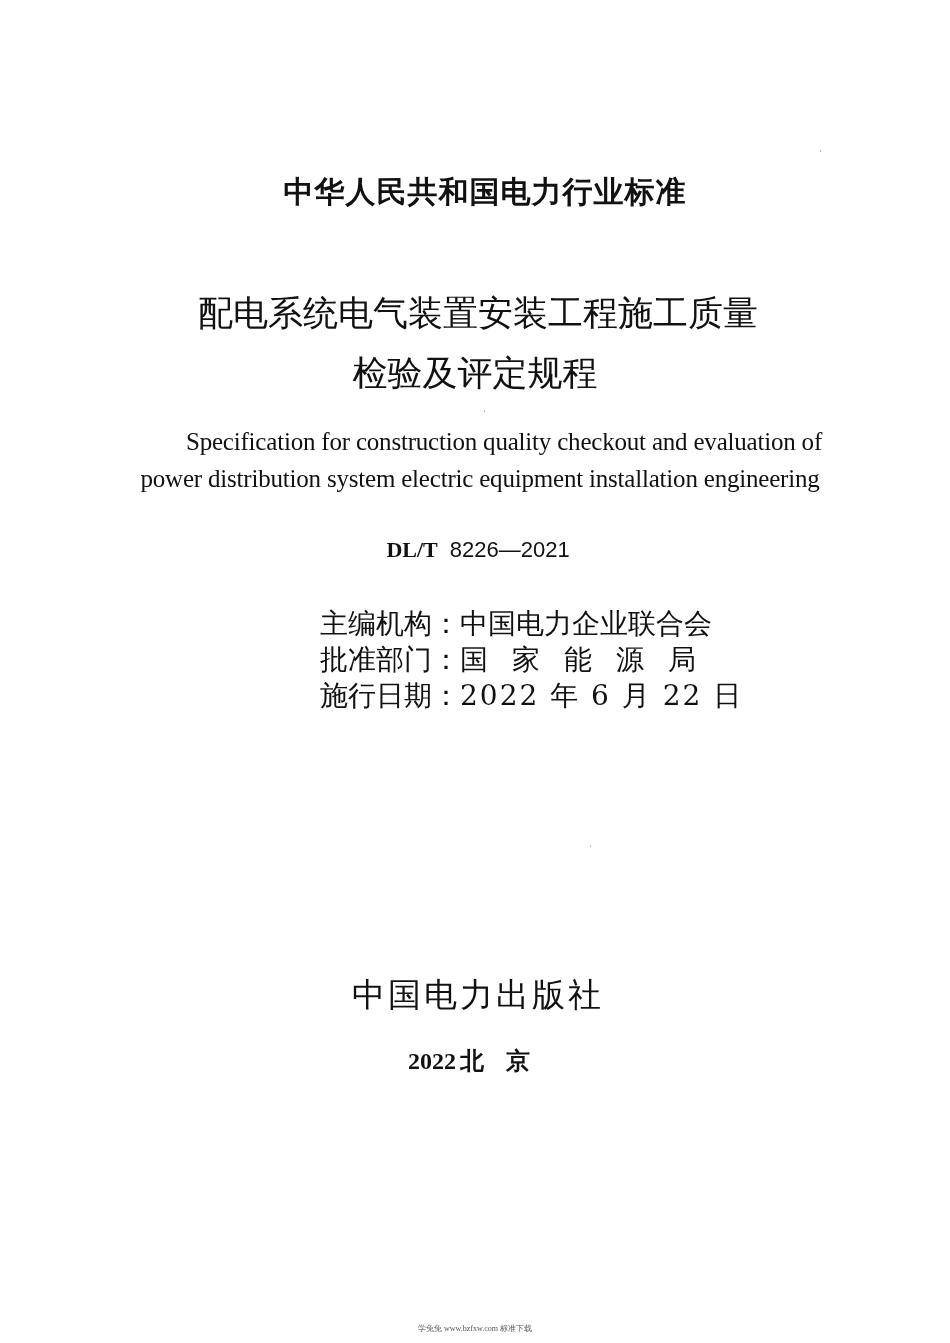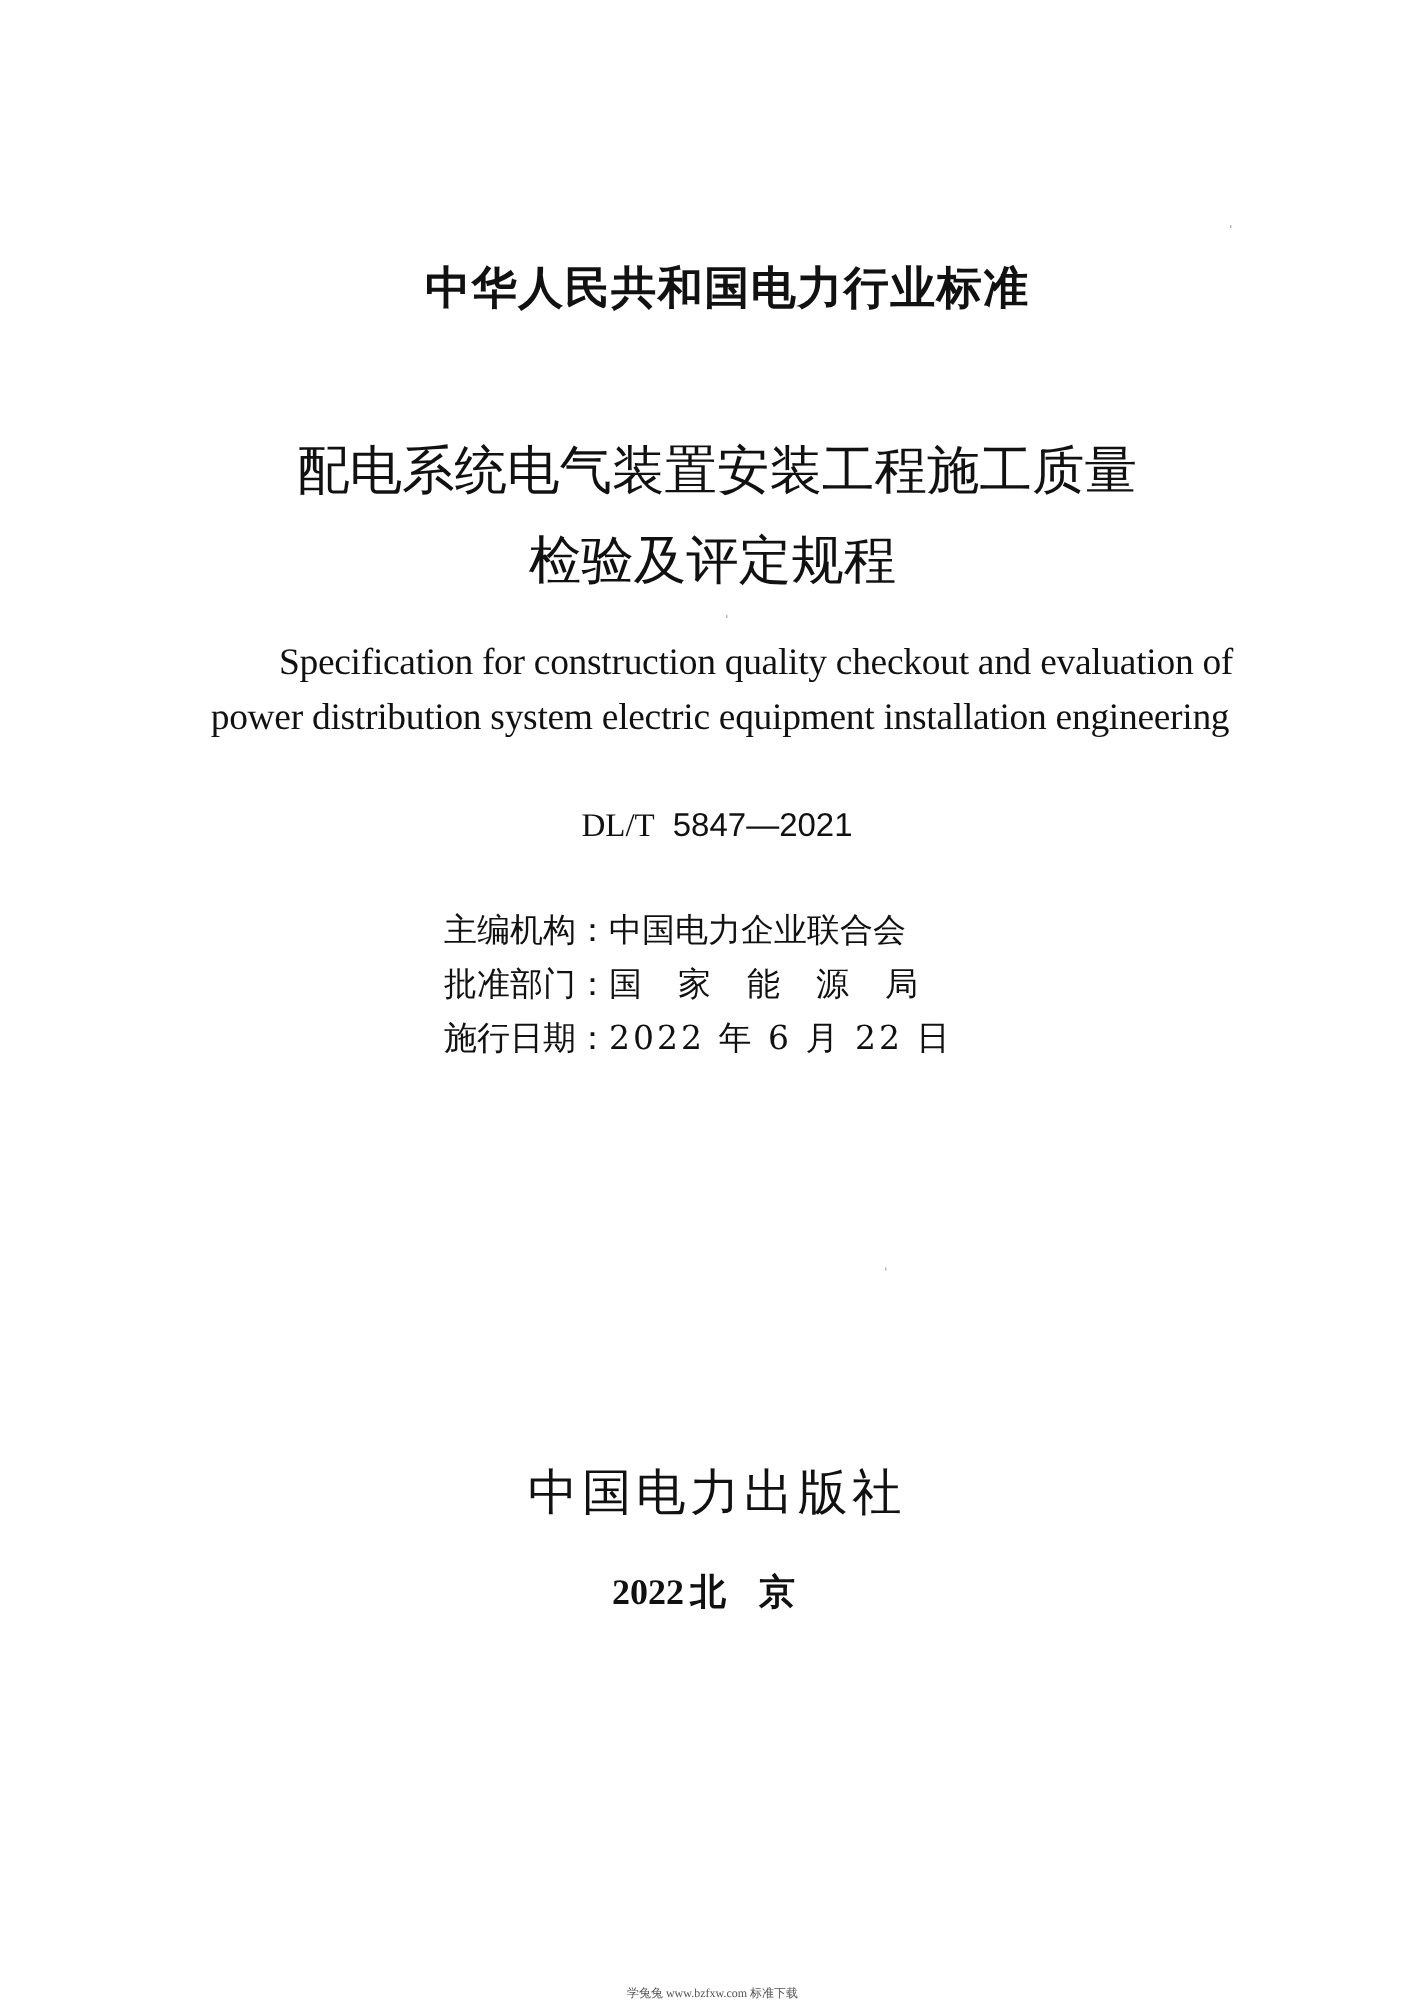--- a/index.html
+++ b/index.html
@@ -43,31 +43,31 @@
     }
     .en-title.l1 { top: 428px; left: -1px; padding-left: 30px; }
     .en-title.l2 { top: 465px; left: 5px; }
     .std-code {
       top: 537px;
       left: 3px;
       font-size: 22px;
     }
     .std-code .prefix {
       font-family: "Liberation Serif", serif;
-      font-weight: normal;
+      font-weight: bold;
       margin-right: 12px;
     }
     .std-code .num {
       font-family: "Liberation Sans", sans-serif;
     }
     .meta {
       position: absolute;
-      left: 296px;
+      left: 320px;
       font-family: "DejaVu Serif", serif;
-      font-size: 22px;
+      font-size: 28px;
       white-space: nowrap;
     }
     .meta.r1 { top: 605px; }
     .meta.r2 { top: 641px; }
     .meta.r3 { top: 677px; text-align: right; }
     .meta .lbl { display: inline-block; }
     .meta .val { display: inline-block; }
     .meta.r2 .val { letter-spacing: 24px; }
     .meta.r3 .val { letter-spacing: 2px; }
     .publisher {
@@ -110,21 +110,21 @@
 
   <div class="abs std-title">中华人民共和国电力行业标准</div>
 
   <div class="abs cn-title l1">配电系统电气装置安装工程施工质量</div>
   <div class="abs cn-title l2">检验及评定规程</div>
 
   <div class="abs en-title l1">Specification for construction quality checkout and evaluation of</div>
   <div class="abs en-title l2">power distribution system electric equipment installation engineering</div>
 
   <div class="abs std-code">
-    <span class="prefix">DL/T</span><span class="num">5847—2021</span>
+    <span class="prefix">DL/T</span><span class="num">8226—2021</span>
   </div>
 
   <div class="meta r1">
     <span class="lbl">主编机构：</span><span class="val">中国电力企业联合会</span>
   </div>
   <div class="meta r2">
     <span class="lbl">批准部门：</span><span class="val">国家能源局</span>
   </div>
   <div class="meta r3">
     <span class="lbl">施行日期：</span><span class="val">2022 年 6 月 22 日</span>

